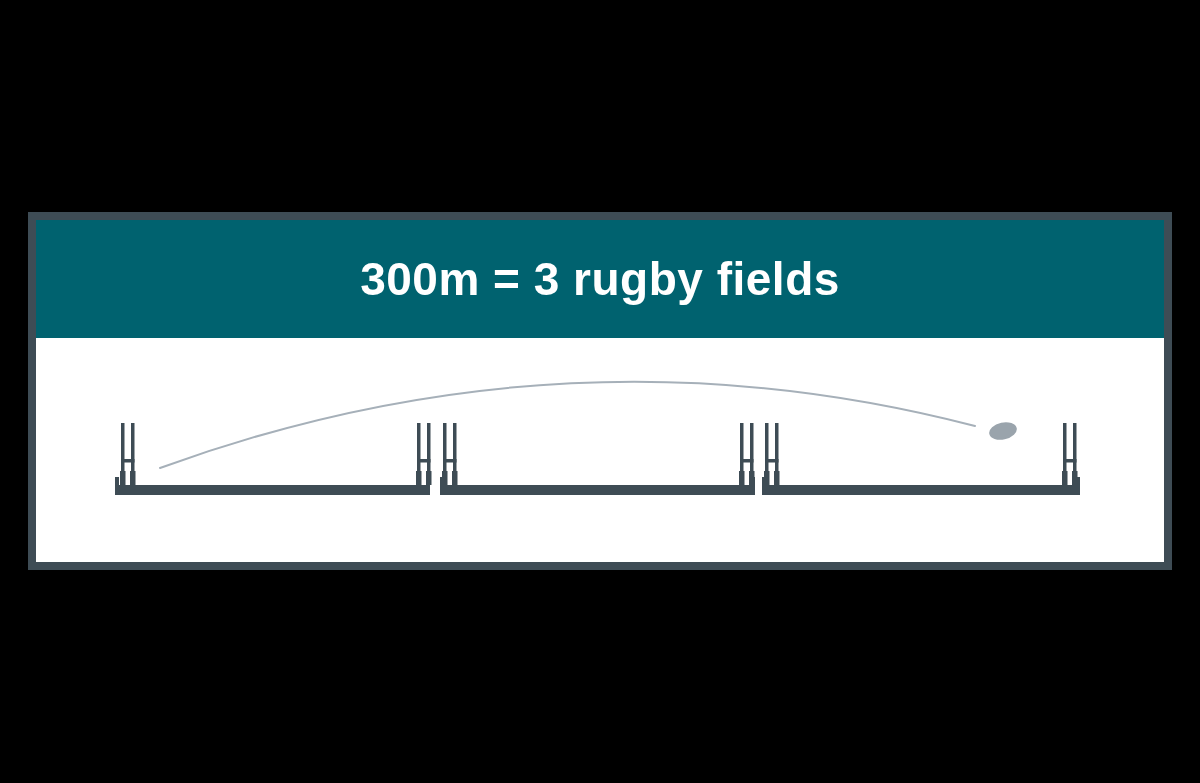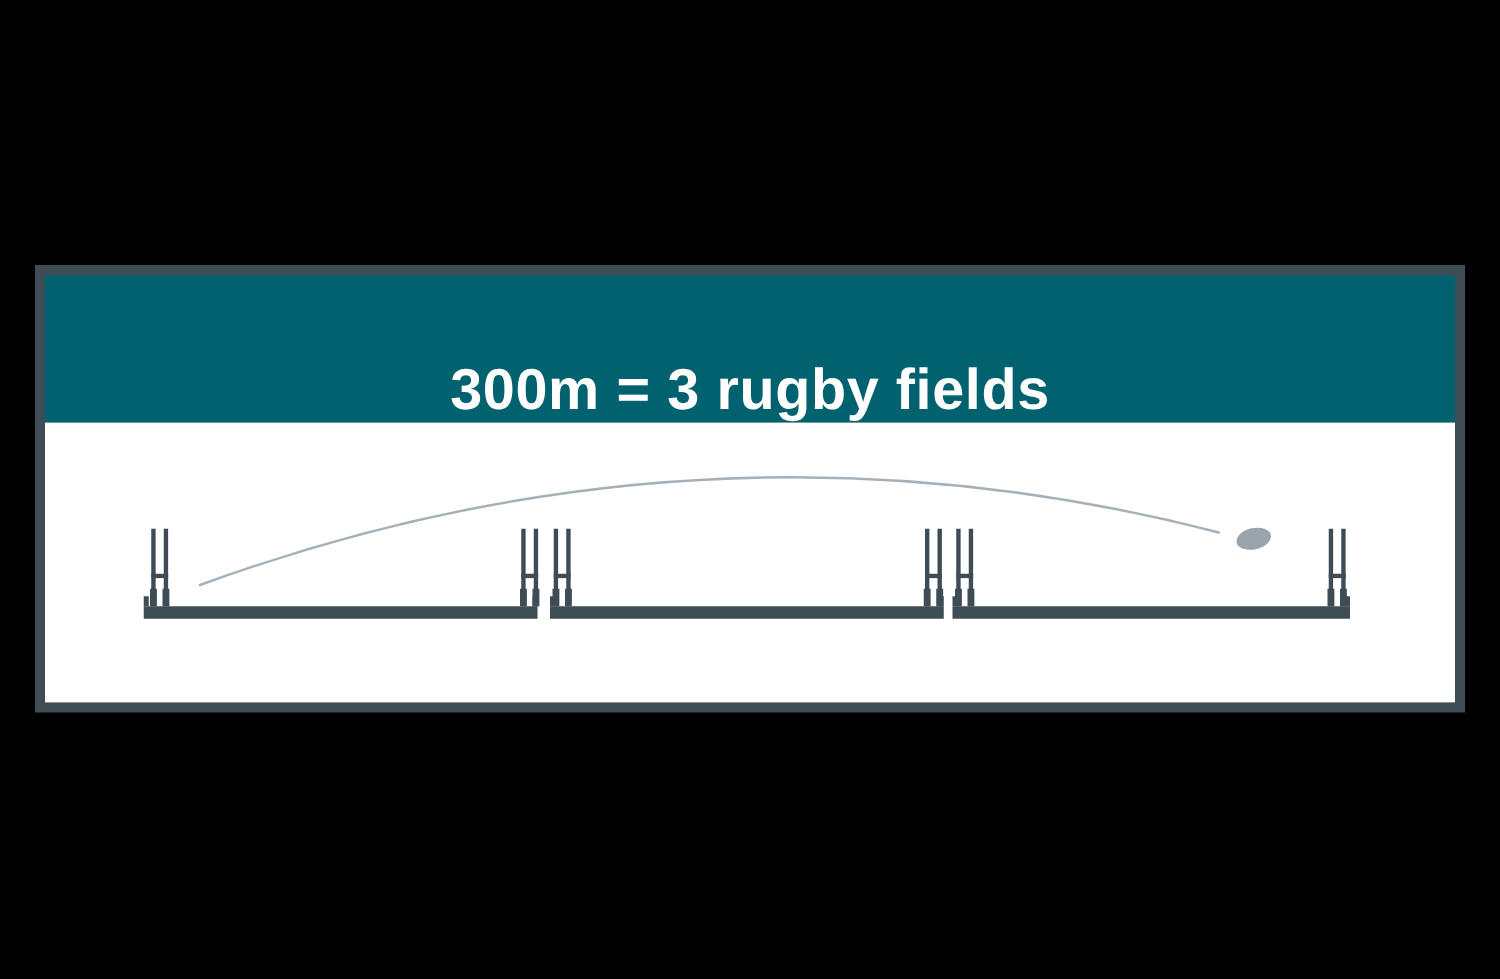--- a/index.html
+++ b/index.html
@@ -33,21 +33,21 @@
     height: 358px;
     border: 8px solid var(--panel-border);
     display: flex;
     flex-direction: column;
   }
   .header-band {
     height: 118px;
     flex: 0 0 118px;
     background: var(--header-background);
     display: flex;
-    align-items: flex-end;
+    align-items: center;
     justify-content: center;
   }
   .title {
     margin: 0;
     color: var(--header-text);
     font-size: 46px;
     font-weight: 700;
     letter-spacing: 0.5px;
   }
   .diagram-area {

